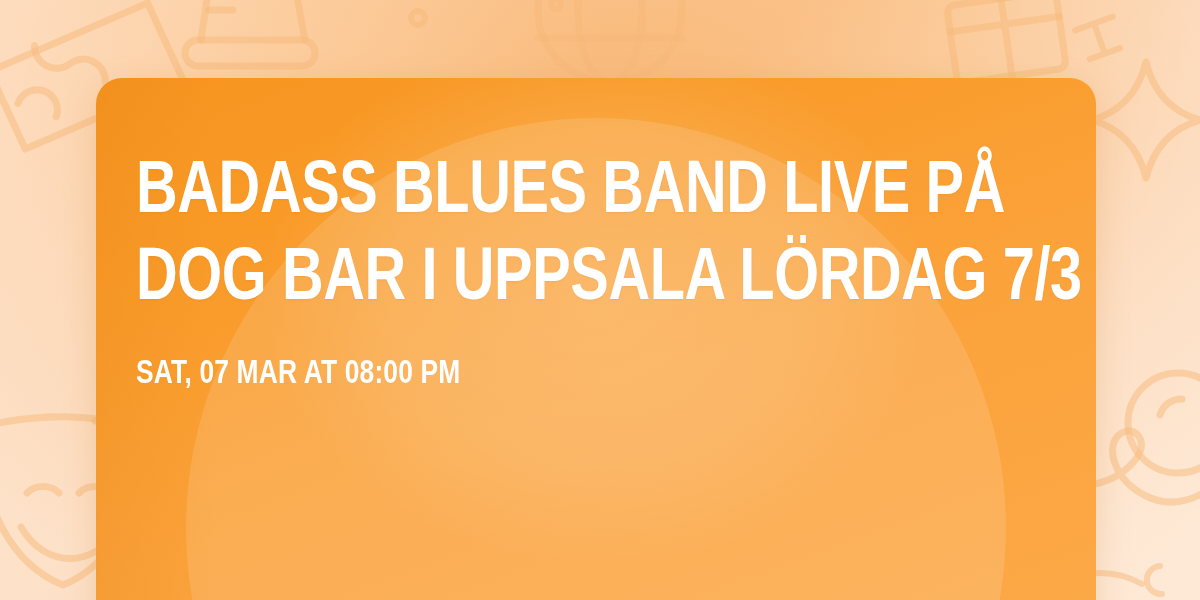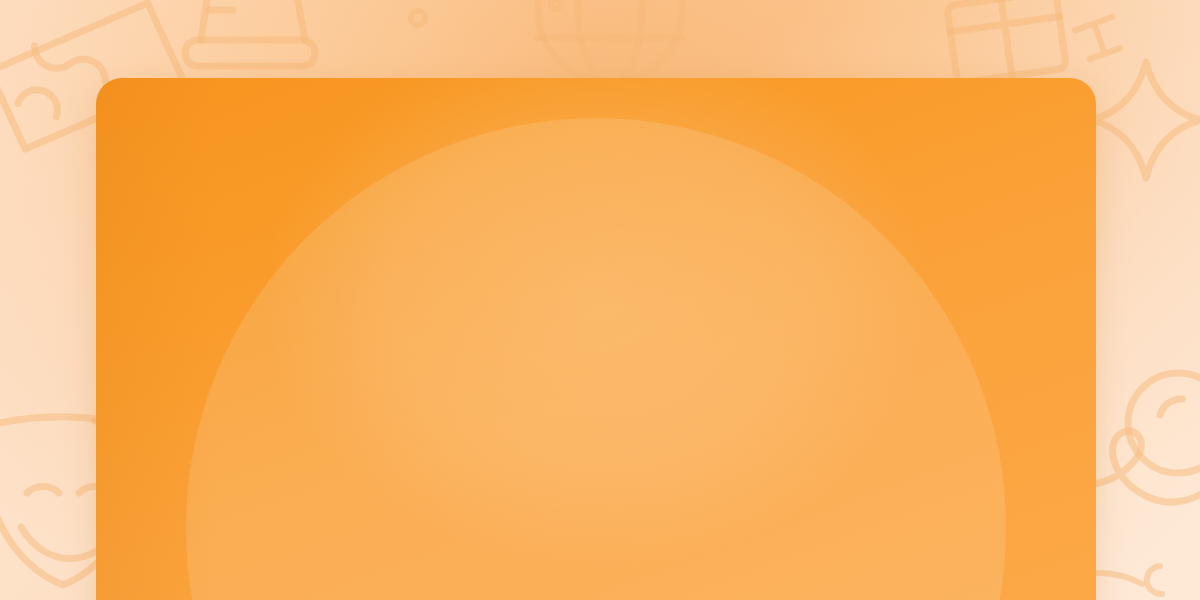--- a/index.html
+++ b/index.html
@@ -205,15 +205,22 @@
         <circle class="doodle-stroke thin" cx="556" cy="4" r="5"></circle>
       </g>
     </svg>
   </div>
 
   <div class="card">
     <div class="card-bowl"></div>
     <div class="card-sheen"></div>
     <div class="card-left-shade"></div>
 
+    <div class="content">
+      <h1 class="event-title">
+        <span class="line">BADASS BLUES BAND LIVE PÅ</span>
+        <span class="line">DOG BAR I UPPSALA LÖRDAG 7/3</span>
+      </h1>
+      <p class="event-date">SAT, 07 MAR AT 08:00 PM</p>
+    </div>
   </div>
 
 </div>
 
 </body></html>

